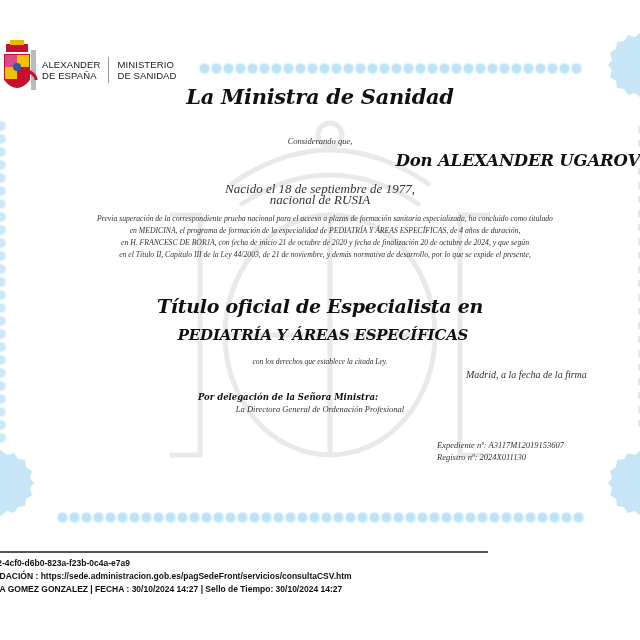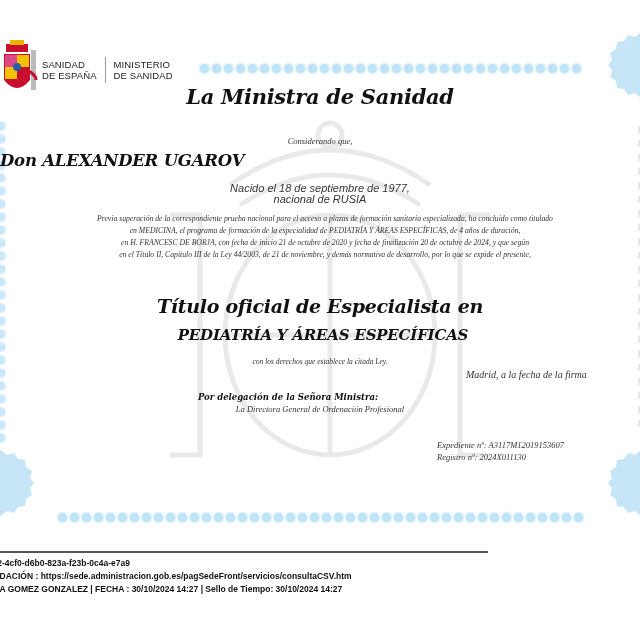--- a/index.html
+++ b/index.html
@@ -17,22 +17,22 @@
 
   .logo { position:absolute; left:0; top:40px; width:190px; height:60px; display:flex; align-items:center; }
   .shield { width:38px; height:60px; position:relative; }
   .logo-text { font-family:"Liberation Sans", sans-serif; font-size:9.5px; line-height:11px; color:#222; letter-spacing:0.1px; }
   .logo-sep { width:1px; height:26px; background:#999; margin:0 8px; }
 
   .watermark { position:absolute; left:170px; top:95px; width:320px; height:380px; opacity:0.12; }
 
   .title { position:absolute; left:0; width:640px; text-align:center; top:84px; font-family:"DejaVu Serif", serif; font-style:italic; font-weight:bold; font-size:21px; letter-spacing:-0.3px; }
   .considering { position:absolute; left:0; width:640px; text-align:center; top:136px; font-family:"Liberation Serif", serif; font-style:italic; font-size:8.5px; color:#333; }
-  .name { position:absolute; left:0; width:640px; text-align:left; top:151px; font-family:"DejaVu Serif", serif; font-style:italic; font-weight:bold; font-size:16.5px; letter-spacing:-0.2px; }
-  .born { position:absolute; left:0; width:640px; text-align:center; top:183px; font-family:Liberation Sans, sans-serif; font-style:italic; font-size:11px; line-height:11px; color:#333; }
+  .name { position:absolute; left:0; width:640px; text-align:right; top:151px; font-family:"DejaVu Serif", serif; font-style:italic; font-weight:bold; font-size:16.5px; letter-spacing:-0.2px; }
+  .born { position:absolute; left:0; width:640px; text-align:center; top:183px; font-family:Liberation Serif, serif; font-style:italic; font-size:13px; line-height:11px; color:#333; }
   .body-text { position:absolute; left:60px; width:530px; text-align:center; top:213px; font-family:"Liberation Serif", serif; font-style:italic; font-size:7.7px; line-height:12px; color:#333; }
   .body-line { display:block; white-space:nowrap; }
   .t-title { position:absolute; left:0; width:640px; text-align:center; top:295px; font-family:"DejaVu Serif", serif; font-style:italic; font-weight:bold; font-size:19px; letter-spacing:-0.3px; }
   .t-spec { position:absolute; left:3px; width:640px; text-align:center; top:326px; font-family:"DejaVu Serif", serif; font-style:italic; font-weight:bold; font-size:15px; letter-spacing:-0.2px; }
   .rights { position:absolute; left:0; width:640px; text-align:center; top:357px; font-family:"Liberation Serif", serif; font-style:italic; font-size:7.5px; color:#333; }
   .place { position:absolute; left:466px; top:369px; font-family:"Liberation Serif", serif; font-style:italic; font-size:10px; color:#333; }
   .deleg { position:absolute; left:0; width:576px; text-align:center; top:392px; font-family:"DejaVu Serif", serif; font-style:italic; font-weight:bold; font-size:8.5px; }
   .director { position:absolute; left:0; width:640px; text-align:center; top:404px; font-family:"Liberation Serif", serif; font-style:italic; font-size:8.5px; color:#333; }
   .exp { position:absolute; right:76px; top:439px; font-family:"Liberation Serif", serif; font-style:italic; font-size:8.5px; line-height:12px; color:#333; }
 
@@ -205,21 +205,21 @@
     <rect x="5" y="15" width="12" height="12" fill="#d94a8a"></rect>
     <rect x="17" y="15" width="12" height="12" fill="#f2c200"></rect>
     <rect x="5" y="27" width="12" height="12" fill="#f2c200"></rect>
     <rect x="17" y="27" width="12" height="12" fill="#c8102e"></rect>
     <circle cx="17" cy="27" r="4" fill="#2a5aa8"></circle>
     <rect x="31" y="10" width="5" height="40" fill="#bbb"></rect>
     <path d="M26 30 Q36 34 36 40" stroke="#c8102e" stroke-width="3" fill="none"></path>
   </svg>
   <div style="width:4px"></div>
   <div class="logo-text">
-    <div>SANIDAD</div>
+    <div>ALEXANDER</div>
     <div>DE ESPAÑA</div>
   </div>
   <div class="logo-sep"></div>
   <div class="logo-text">
     <div>MINISTERIO</div>
     <div>DE SANIDAD</div>
   </div>
 </div>
 
 <div class="title">La Ministra de Sanidad</div>

